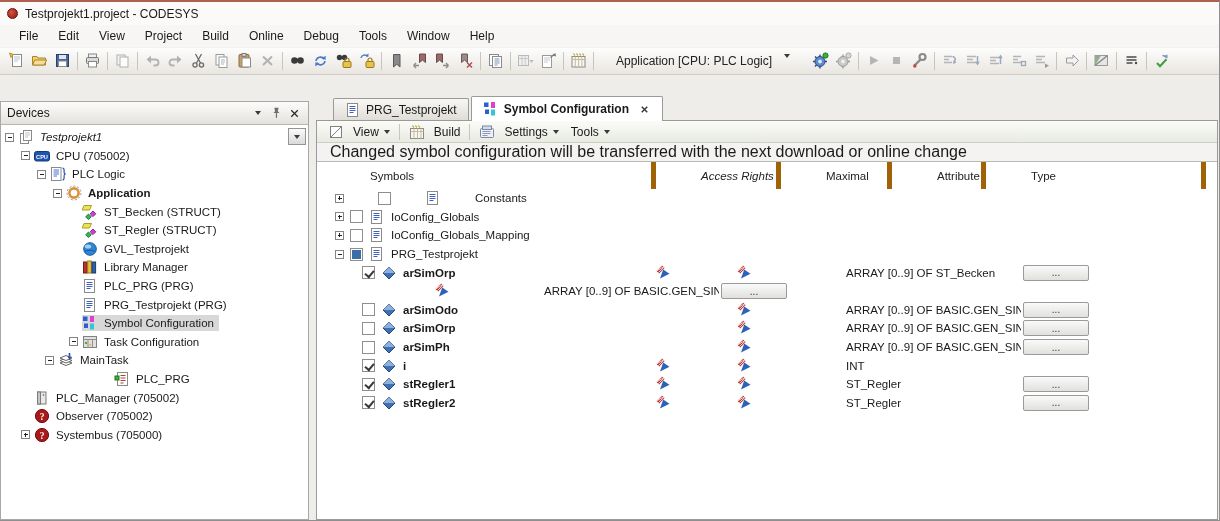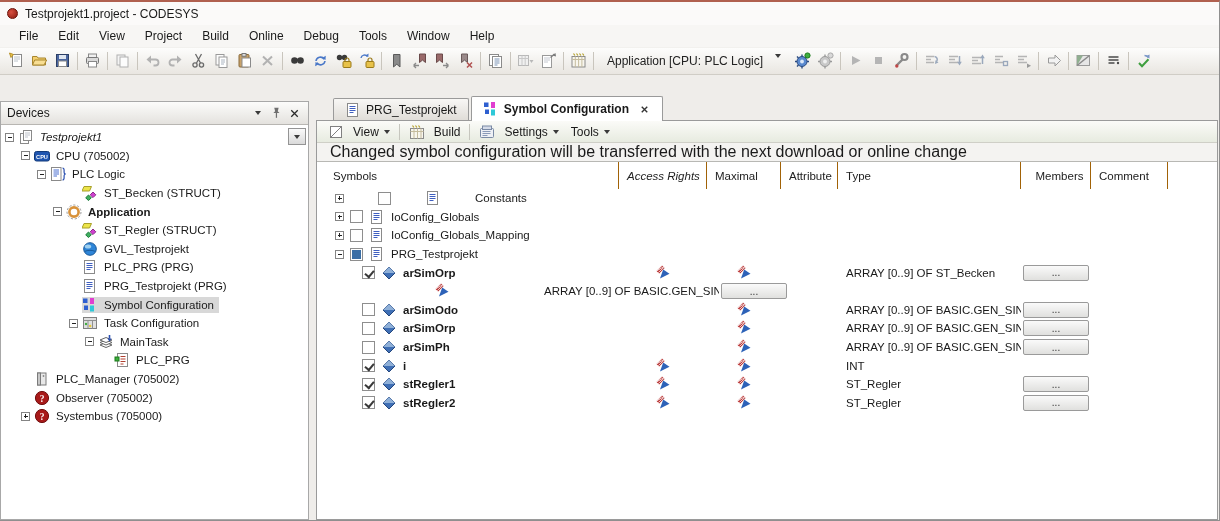--- a/index.html
+++ b/index.html
@@ -14,21 +14,21 @@
   .titlebar { height:23px; background:#fbfaf9; display:flex; align-items:center; gap:7px; padding-left:7px; font-size:12px; }
   .app-logo { width:11px; height:11px; border-radius:50%; flex:none;
     background:radial-gradient(circle at 35% 35%, #d85040, #8a1a10); border:1px solid #6a1208; }
   .menubar { height:22px; background:#f7f6f4; display:flex; align-items:center; padding-left:9px; font-size:12px; }
   .menu-item { padding:3px 10px; cursor:default; }
   .main-toolbar { height:28px; background:linear-gradient(#fdfdfc,#e9e6e1);
     border-top:1px solid #f2f1ee; border-bottom:1px solid #d0cdc6;
     display:flex; align-items:center; padding-left:5px; }
   .tbtn { width:23px; height:24px; display:flex; align-items:center; justify-content:center; flex:none; }
   .tsep { width:1px; height:18px; background:#c9c5bd; margin:0 3px; flex:none; }
-  .device-select { display:flex; align-items:flex-start; gap:12px; padding:2px 7px; margin:0 3px; font-size:12px; color:#222; white-space:nowrap; }
+  .device-select { display:flex; align-items:flex-start; gap:12px; padding:2px 7px; margin:0 12px; font-size:12px; color:#222; white-space:nowrap; }
   .caret { width:0; height:0; border-left:3.5px solid transparent; border-right:3.5px solid transparent; border-top:4px solid #3a3a3a; display:inline-block; }
   
   .devices-panel { position:absolute; left:0; top:99px; width:309px; bottom:0; background:#fff; border:1px solid #a8a8a8; }
   .panel-header { height:23px; background:linear-gradient(#fcfcfb,#e4e2de); border-bottom:1px solid #b8b6b2;
     display:flex; align-items:center; padding:0 5px 0 6px; }
   .panel-title { flex:1; font-size:12px; }
   .phbtn { width:18px; height:17px; display:flex; align-items:center; justify-content:center; flex:none; }
   .tree { position:relative; padding-top:3px; }
   .tree-row { height:18.6px; display:flex; align-items:center; white-space:nowrap; }
   .exp { width:9px; height:9px; border:1px solid #848484; background:#fff; position:relative; flex:none; margin-right:4px; }
@@ -56,21 +56,21 @@
   .tab-close { width:13px; height:13px; margin-left:4px; display:flex; align-items:center; justify-content:center; }
   .editor-box { position:absolute; top:25px; left:0; right:0; bottom:0; background:#fff; border:1px solid #9a9a9a; }
   .ed-toolbar { height:22px; background:linear-gradient(#fbfbf8,#e7ebe0); border-bottom:1px solid #cfcfc7;
     display:flex; align-items:center; padding-left:5px; font-size:12px; }
   .ed-btn { display:flex; align-items:center; gap:5px; padding:2px 6px; white-space:nowrap; }
   .ed-sep { width:1px; height:16px; background:#c6c6be; margin:0 3px; }
   .info-bar { height:19px; background:#f4f3f1; border-bottom:1px solid #b8b8b4; display:flex; align-items:center;
     padding-left:13px; font-size:16px; }
   .sym-table { position:absolute; top:41px; left:0; right:0; bottom:0; background:#fff; overflow:hidden; }
   .thead { display:flex; height:27px; align-items:stretch; color:#222; }
-  .thead .cell { display:flex; align-items:center; padding-left:8px; border-right:1px solid #a16207; }
+  .thead .cell { display:flex; align-items:center; padding-left:8px; border-right:5px solid #a16207;margin-left:37px; }
   .trow { display:flex; height:18.6px; align-items:center; }
   .c-sym { width:302px; flex:none; display:flex; align-items:center; overflow:hidden; }
   .c-ar  { width:88px;  flex:none; display:flex; align-items:center; justify-content:center;font-style:italic; }
   .c-max { width:74px;  flex:none; display:flex; align-items:center; justify-content:center; }
   .c-attr{ width:57px;  flex:none; }
   .c-type{ width:183px; flex:none; padding-left:8px; white-space:nowrap; overflow:hidden; }
   .c-mem { width:70px;  flex:none; display:flex; align-items:center; justify-content:center; }
   .c-com { width:77px;  flex:none; }
   .thead .c-sym { padding-left:16px; }
   .thead .c-ar, .thead .c-max { justify-content:flex-start; }
@@ -426,45 +426,45 @@
             <span class="ticon">
               <svg width="16" height="16" viewBox="0 0 16 16">
                 <rect x="1.5" y="1.5" width="9.5" height="13" fill="#fff" stroke="#8a8a8a"></rect>
                 <path d="M3.5 4h5.5M3.5 6h5.5M3.5 8h5.5M3.5 10h3.5" stroke="#4a6fd0"></path>
                 <path d="M12.5 2c1.6 0 1.6 1.2 1.6 2.2v2c0 .9.3 1.4 1.1 1.8-.8.4-1.1.9-1.1 1.8v2c0 1 0 2.2-1.6 2.2" fill="none" stroke="#2a4fb0" stroke-width="1.2"></path>
               </svg>
             </span>
             <span class="tlabel">PLC Logic</span>
           </span>
         </div>
+        <div class="tree-row" style="padding-left: 52px;">
+          <span class="exp"></span>
+          <span class="node">
+            <span class="ticon">
+              <svg width="16" height="16" viewBox="0 0 16 16">
+                <circle cx="8" cy="8" r="4.6" fill="none" stroke="#d8923a" stroke-width="2.6"></circle>
+                <circle cx="8" cy="8" r="7" fill="none" stroke="#9a9a9a" stroke-width="1" stroke-dasharray="2.2 1.8"></circle>
+              </svg>
+            </span>
+            <span class="tlabel bold">Application</span>
+          </span>
+        </div>
         <div class="tree-row" style="padding-left: 68px;">
           <span class="spacer"></span>
           <span class="node">
             <span class="ticon">
               <svg width="16" height="16" viewBox="0 0 16 16">
                 <polygon points="2,1.5 9.5,1.5 7.5,6 0,6" fill="#ece44a" stroke="#a8a02a"></polygon>
                 <polygon points="11,7 13.8,9.8 11,12.6 8.2,9.8" fill="#d03fd0" stroke="#8a2a8a"></polygon>
                 <polygon points="6.5,10 9.3,12.8 6.5,15.6 3.7,12.8" fill="#3fae5f" stroke="#1a7a3a"></polygon>
               </svg>
             </span>
             <span class="tlabel">ST_Becken (STRUCT)</span>
           </span>
         </div>
-        <div class="tree-row" style="padding-left: 52px;">
-          <span class="exp"></span>
-          <span class="node">
-            <span class="ticon">
-              <svg width="16" height="16" viewBox="0 0 16 16">
-                <circle cx="8" cy="8" r="4.6" fill="none" stroke="#d8923a" stroke-width="2.6"></circle>
-                <circle cx="8" cy="8" r="7" fill="none" stroke="#9a9a9a" stroke-width="1" stroke-dasharray="2.2 1.8"></circle>
-              </svg>
-            </span>
-            <span class="tlabel bold">Application</span>
-          </span>
-        </div>
         <div class="tree-row" style="padding-left: 68px;">
           <span class="spacer"></span>
           <span class="node">
             <span class="ticon">
               <svg width="16" height="16" viewBox="0 0 16 16">
                 <polygon points="2,1.5 9.5,1.5 7.5,6 0,6" fill="#ece44a" stroke="#a8a02a"></polygon>
                 <polygon points="11,7 13.8,9.8 11,12.6 8.2,9.8" fill="#d03fd0" stroke="#8a2a8a"></polygon>
                 <polygon points="6.5,10 9.3,12.8 6.5,15.6 3.7,12.8" fill="#3fae5f" stroke="#1a7a3a"></polygon>
               </svg>
             </span>
@@ -475,20 +475,33 @@
           <span class="spacer"></span>
           <span class="node">
             <span class="ticon">
               <svg width="16" height="16" viewBox="0 0 16 16">
                 <circle cx="8" cy="8" r="6.3" fill="#2e85d8" stroke="#1a5a9a"></circle>
                 <ellipse cx="6" cy="5.5" rx="3.2" ry="2" fill="#9fd0f0"></ellipse>
                 <path d="M2.5 10.5c3.2-1.6 7.8-1.6 11 0" stroke="#1a5a9a" fill="none"></path>
               </svg>
             </span>
             <span class="tlabel">GVL_Testprojekt</span>
+          </span>
+        </div>
+        <div class="tree-row" style="padding-left: 68px;">
+          <span class="spacer"></span>
+          <span class="node">
+            <span class="ticon">
+              <svg width="16" height="16" viewBox="0 0 16 16">
+                <rect x="1.5" y="3" width="3.6" height="11" fill="#c03030" stroke="#7a1a1a"></rect>
+                <rect x="5.7" y="2" width="3.6" height="12" fill="#e8c832" stroke="#9a7a1a"></rect>
+                <rect x="10" y="3" width="3.6" height="11" fill="#2e5fa8" stroke="#1a3a6a"></rect>
+              </svg>
+            </span>
+            <span class="tlabel">Library Manager</span>
           </span>
         </div>
         <div class="tree-row" style="padding-left: 68px;">
           <span class="spacer"></span>
           <span class="node">
             <span class="ticon">
               <svg width="16" height="16" viewBox="0 0 16 16">
                 <rect x="2.5" y="1.5" width="10" height="13" fill="#fff" stroke="#8a8a8a"></rect>
                 <path d="M4.5 4.5h6M4.5 6.5h6M4.5 8.5h6M4.5 10.5h4" stroke="#3f5fc0"></path>
               </svg>
@@ -529,21 +542,21 @@
               <svg width="16" height="16" viewBox="0 0 16 16">
                 <rect x="1.5" y="2.5" width="13" height="11" fill="#e0e0e0" stroke="#808080"></rect>
                 <path d="M1.5 5.5h13M6 5.5v8M10.5 5.5v8" stroke="#909090"></path>
                 <circle cx="4" cy="9" r="1.2" fill="#3fae3f"></circle>
                 <circle cx="8.2" cy="11" r="1.2" fill="#e8c832"></circle>
               </svg>
             </span>
             <span class="tlabel">Task Configuration</span>
           </span>
         </div>
-        <div class="tree-row" style="padding-left: 84px;">
+        <div class="tree-row" style="padding-left: 44px;">
           <span class="exp"></span>
           <span class="node">
             <span class="ticon">
               <svg width="16" height="16" viewBox="0 0 16 16">
                 <path d="M2 11l6-2.5 6 2.5-6 2.5z" fill="#fff" stroke="#666"></path>
                 <path d="M2 8.5 8 6l6 2.5L8 11z" fill="#fff" stroke="#666"></path>
                 <path d="M2 6 8 3.5 14 6 8 8.5z" fill="#fff" stroke="#666"></path>
                 <path d="M11.5 1v3.5" stroke="#2a4fb0" stroke-width="1.6"></path>
                 <polygon points="11.5,7.5 9.3,4.5 13.7,4.5" fill="#2a4fb0"></polygon>
               </svg>

